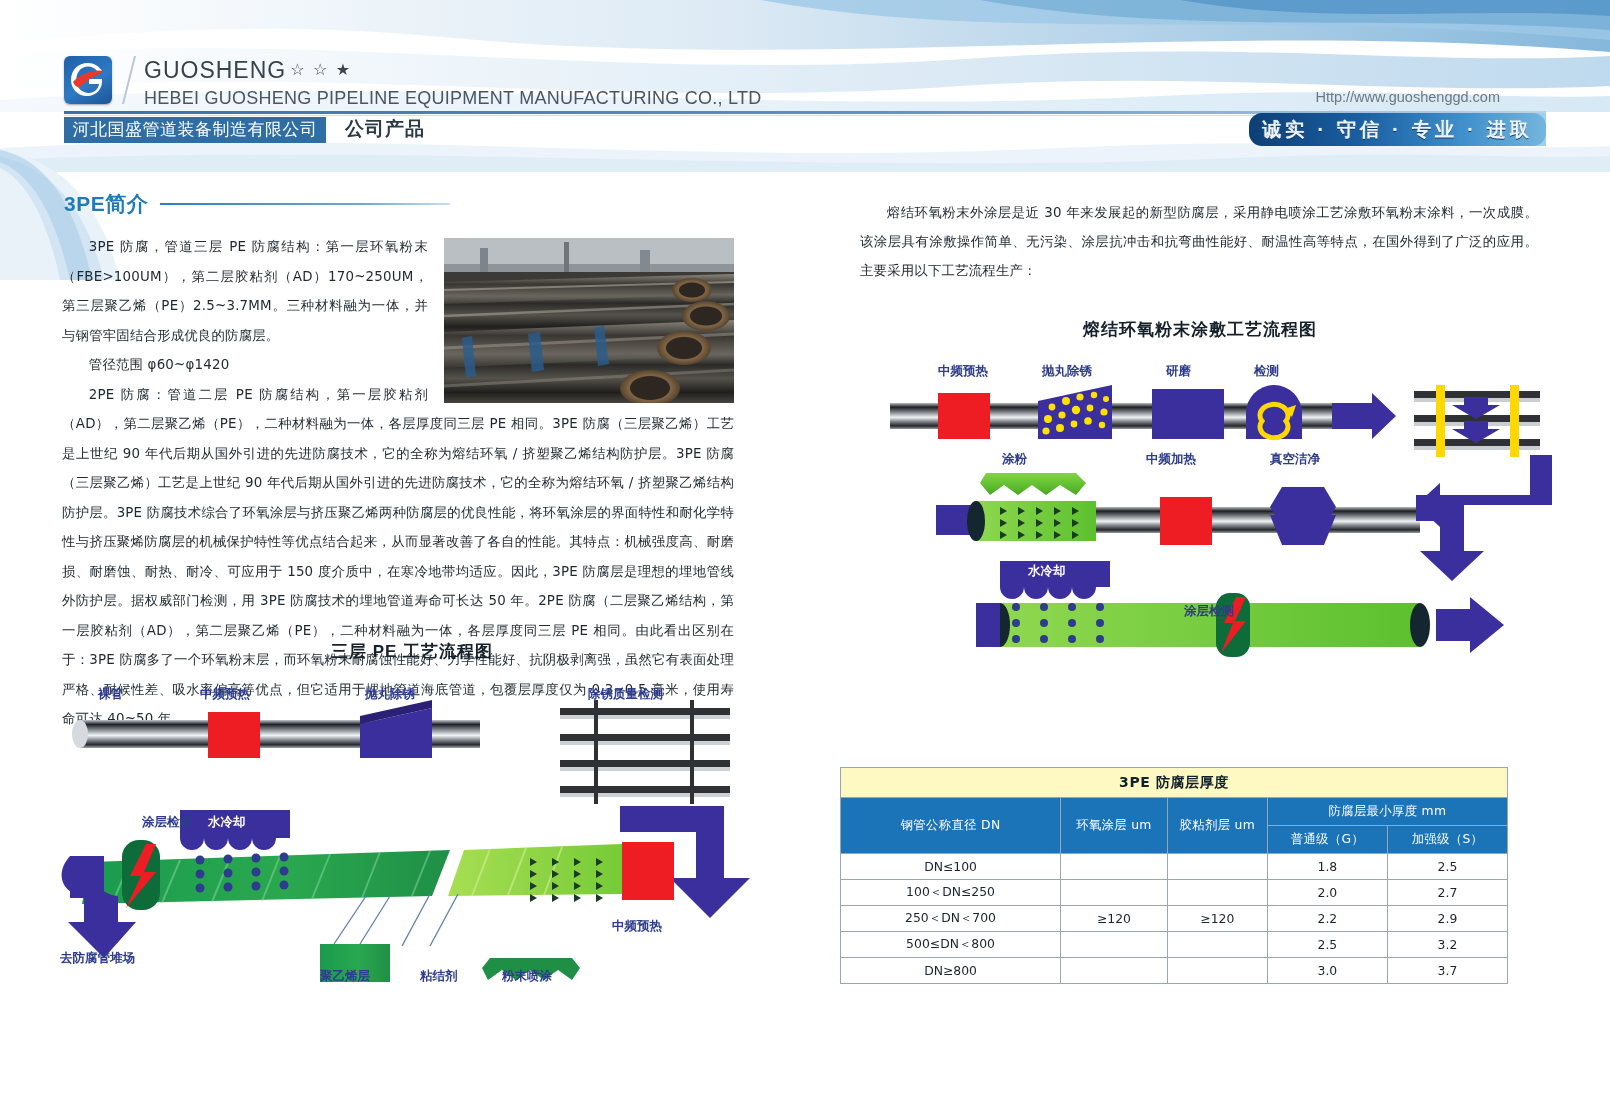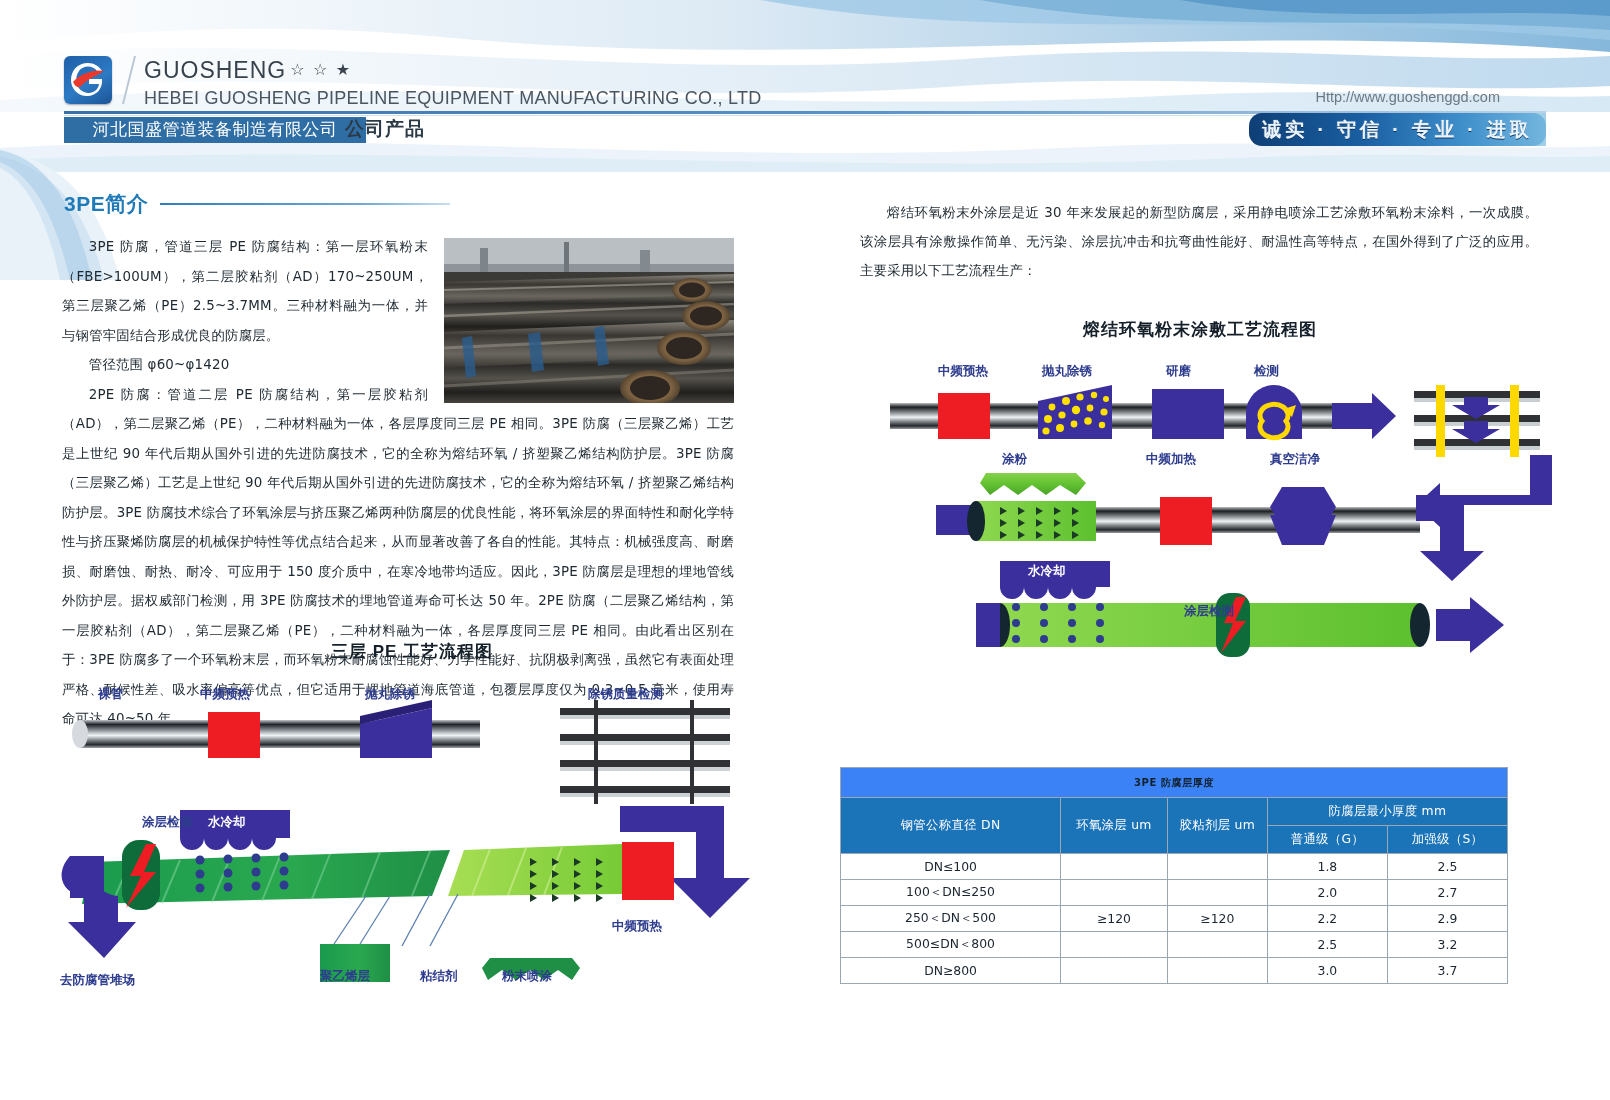--- a/index.html
+++ b/index.html
@@ -60,21 +60,21 @@
   .hdr-rule {
     position: absolute; left: 64px; top: 111px; width: 1482px; height: 3px;
     background: linear-gradient(90deg,#3a6fa8 0%, #5f93c4 55%, #bcd3e6 100%);
   }
   .hdr-rule2 {
     position: absolute; left: 64px; top: 115px; width: 1482px; height: 1px;
     background: #cfe0ee;
   }
   .cn-name {
     position: absolute; left: 64px; top: 117px;
-    width: 302px; height: 26px;
+    width: 262px; height: 26px;
     background: #2f6ea4; color: #ffffff;
     font-size: 17px; line-height: 26px; text-align: center;
     letter-spacing: .5px;
     font-family: "Liberation Sans", "DejaVu Sans", sans-serif;
   }
   .cn-prod {
     position: absolute; left: 345px; top: 116px;
     font-size: 19px; color: #2b3a46; letter-spacing: 1px;
     font-weight: 600;
   }
@@ -169,22 +169,22 @@
   }
   table.spec {
     width: 100%; border-collapse: collapse;
     font-size: 12.4px; color: #1b2530;
     font-family: "DejaVu Sans","Liberation Sans",sans-serif;
   }
   table.spec th, table.spec td {
     border: 1px solid #9aa7b2; text-align: center; padding: 0;
   }
   .tcap {
-    background: #3b82f6; color: #12212e; font-weight: 700;
-    height: 30px; font-size: 10px; letter-spacing: .6px;
+    background: #fef9c3; color: #12212e; font-weight: 700;
+    height: 30px; font-size: 14px; letter-spacing: .6px;
     border: 1px solid #8fa3b4;
     margin-left: 11px;
   }
   .thead th {
     background: #1b73b8; color: #ffffff; font-weight: 400;
     border: 1px solid #ffffff; height: 28px; letter-spacing: .3px;
   }
   .thead th.tall { height: 56px; }
   table.spec tbody td { height: 26px; background: #ffffff; }
   .col-dn   { width: 33%; }
@@ -615,21 +615,21 @@
 
       <path d="M430,276 L512,276 L520,286 L512,298 L498,288 L484,298 L470,288 L456,298 L442,288 L428,298 L422,286 Z" fill="#1f8f46"></path>
     </svg>
 
     <div class="dlabel" style="left:38px;  top:4px;">裸管</div>
     <div class="dlabel" style="left:140px; top:4px;">中频预热</div>
     <div class="dlabel" style="left:305px; top:4px;">抛丸除锈</div>
     <div class="dlabel" style="left:528px; top:4px;">除锈质量检测</div>
     <div class="dlabel" style="left:82px;  top:132px;">涂层检漏</div>
     <div class="dlabel w" style="left:148px; top:132px;">水冷却</div>
-    <div class="dlabel" style="left:0px;   top:290px;">去防腐管堆场</div>
+    <div class="dlabel" style="left:0px;   top:268px;">去防腐管堆场</div>
     <div class="dlabel" style="left:260px; top:286px;">聚乙烯层</div>
     <div class="dlabel" style="left:360px; top:286px;">粘结剂</div>
     <div class="dlabel" style="left:442px; top:286px;">粉末喷涂</div>
     <div class="dlabel" style="left:552px; top:236px;">中频预热</div>
   </div>
 
   <div class="tbl-wrap">
     <table class="spec">
       <colgroup>
         <col class="col-dn">
@@ -662,21 +662,21 @@
           <td>2.5</td>
         </tr>
         <tr>
           <td>100＜DN≤250</td>
           <td></td>
           <td></td>
           <td>2.0</td>
           <td>2.7</td>
         </tr>
         <tr>
-          <td>250＜DN＜500</td>
+          <td>250＜DN＜700</td>
           <td>≥120</td>
           <td>≥120</td>
           <td>2.2</td>
           <td>2.9</td>
         </tr>
         <tr>
           <td>500≤DN＜800</td>
           <td></td>
           <td></td>
           <td>2.5</td>

